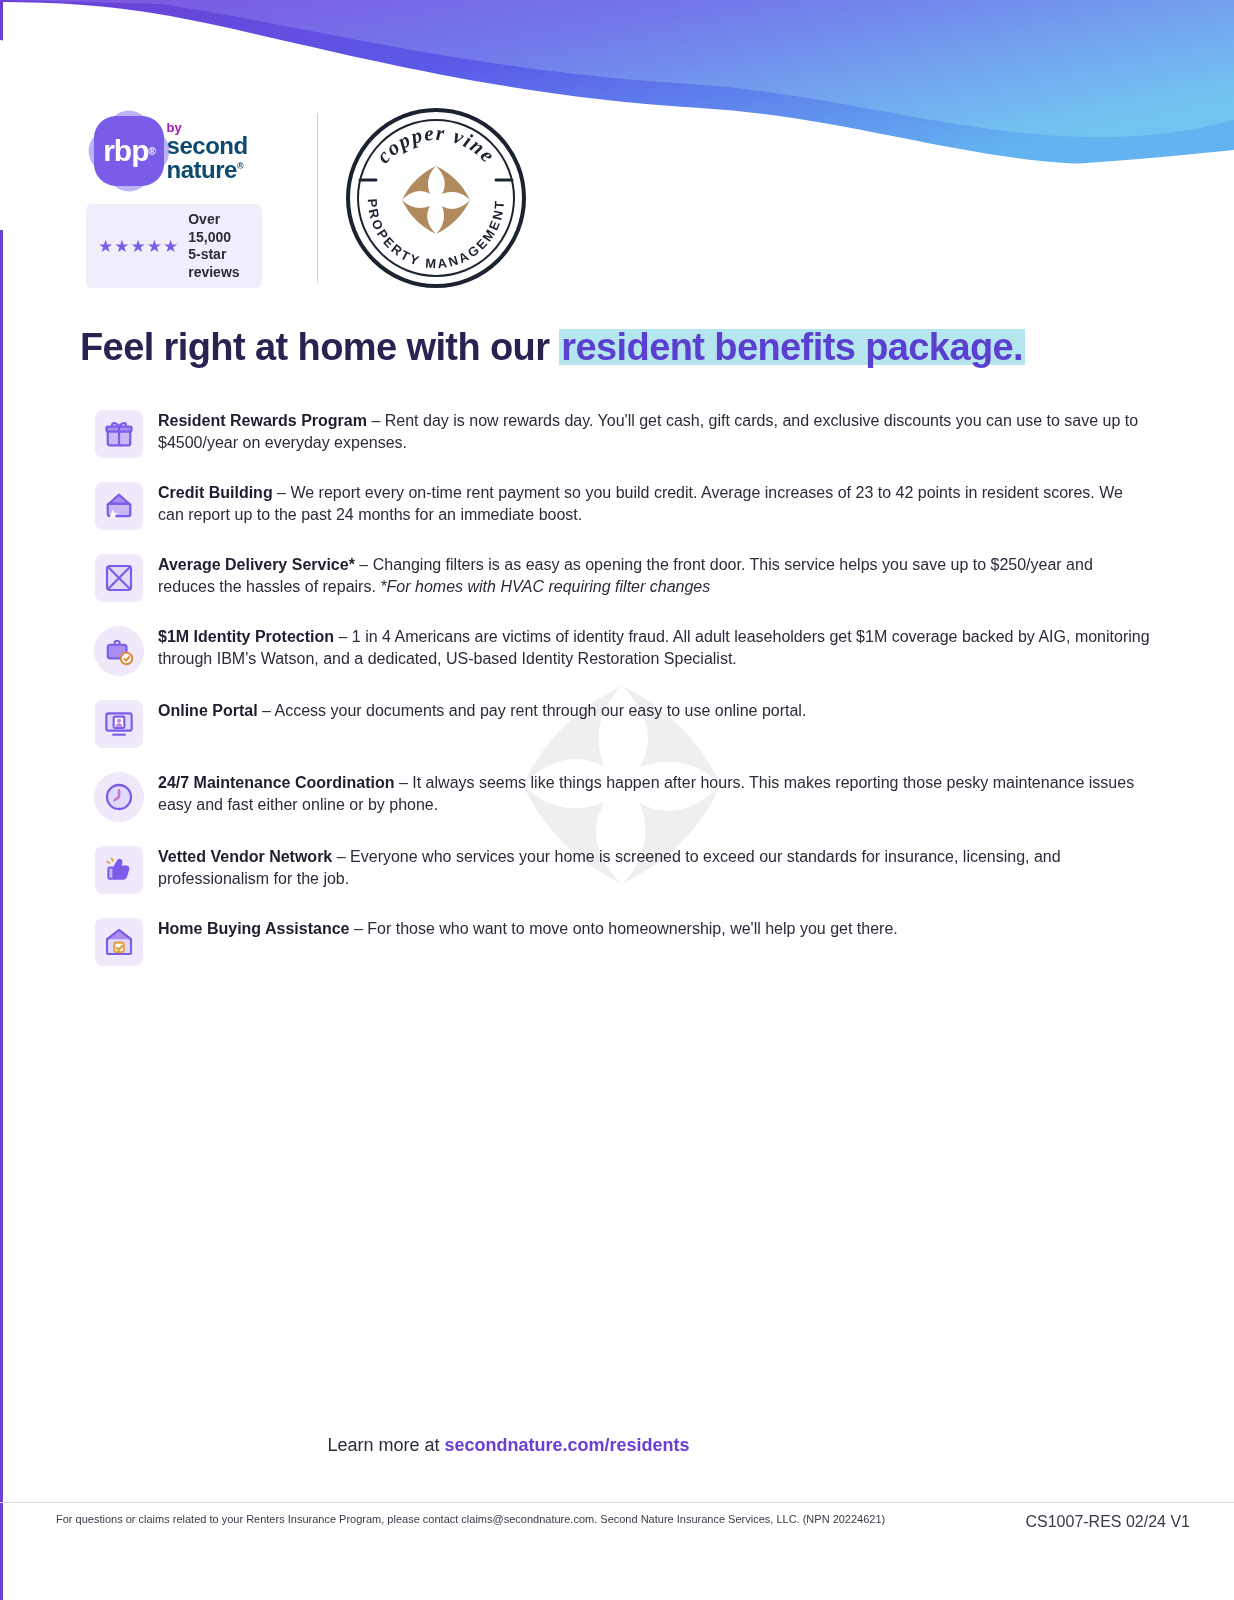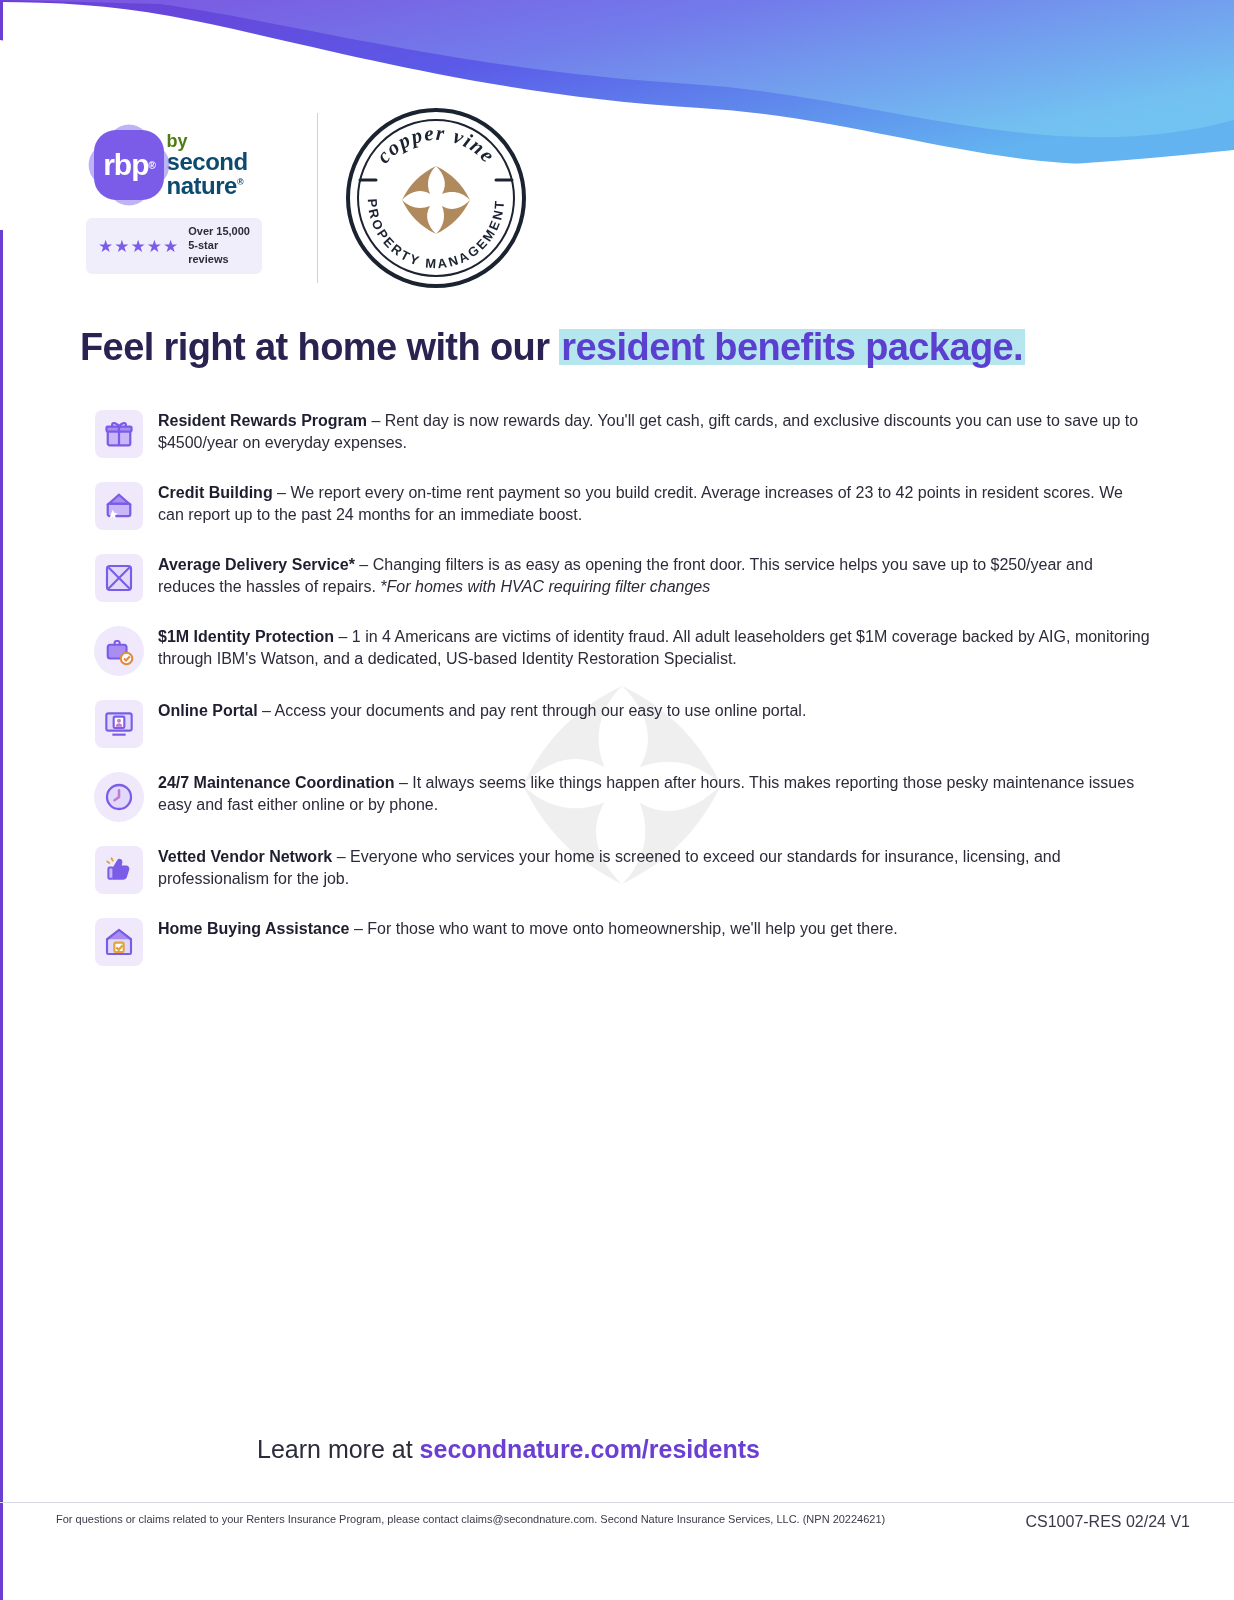--- a/index.html
+++ b/index.html
@@ -92,22 +92,22 @@
     letter-spacing: -1px;
   }
   .rbp-badge .rbp-text sup {
     font-size: 10px;
     vertical-align: super;
   }
   .by-second-nature {
     line-height: 1.0;
   }
   .by-second-nature .by {
-    font-size: 18px;
-    color: #4d7c0f;
+    font-size: 13px;
+    color: #a21caf;
     font-weight: 600;
   }
   .by-second-nature .sn {
     font-size: 24px;
     font-weight: bold;
     color: #0c4a6e;
     letter-spacing: -0.5px;
   }
   .by-second-nature .sn sup { font-size: 9px; vertical-align: super; }
 
@@ -122,21 +122,21 @@
     width: 176px;
     box-sizing: border-box;
   }
   .stars {
     color: #7b5ce8;
     font-size: 17px;
     letter-spacing: 1px;
     line-height: 1;
   }
   .stars-txt {
-    font-size: 11px;
+    font-size: 14px;
     line-height: 1.25;
     color: #2b2b3a;
     font-weight: 600;
   }
 
   .divider-v {
     width: 1px;
     height: 170px;
     background: #cfcfdd;
     margin: 0 28px 0 16px;
@@ -237,21 +237,21 @@
     pointer-events: none;
   }
 
   
   .learn-more {
     position: absolute;
     top: 1435px;
     left: 0;
     width: 1017px;
     text-align: center;
-    font-size: 25px;
+    font-size: 18px;
     color: #2b2b3a;
   }
   .learn-more a {
     color: #6b3fd4;
     font-weight: bold;
     text-decoration: none;
   }
   .footer-rule {
     position: absolute;
     top: 1502px;

